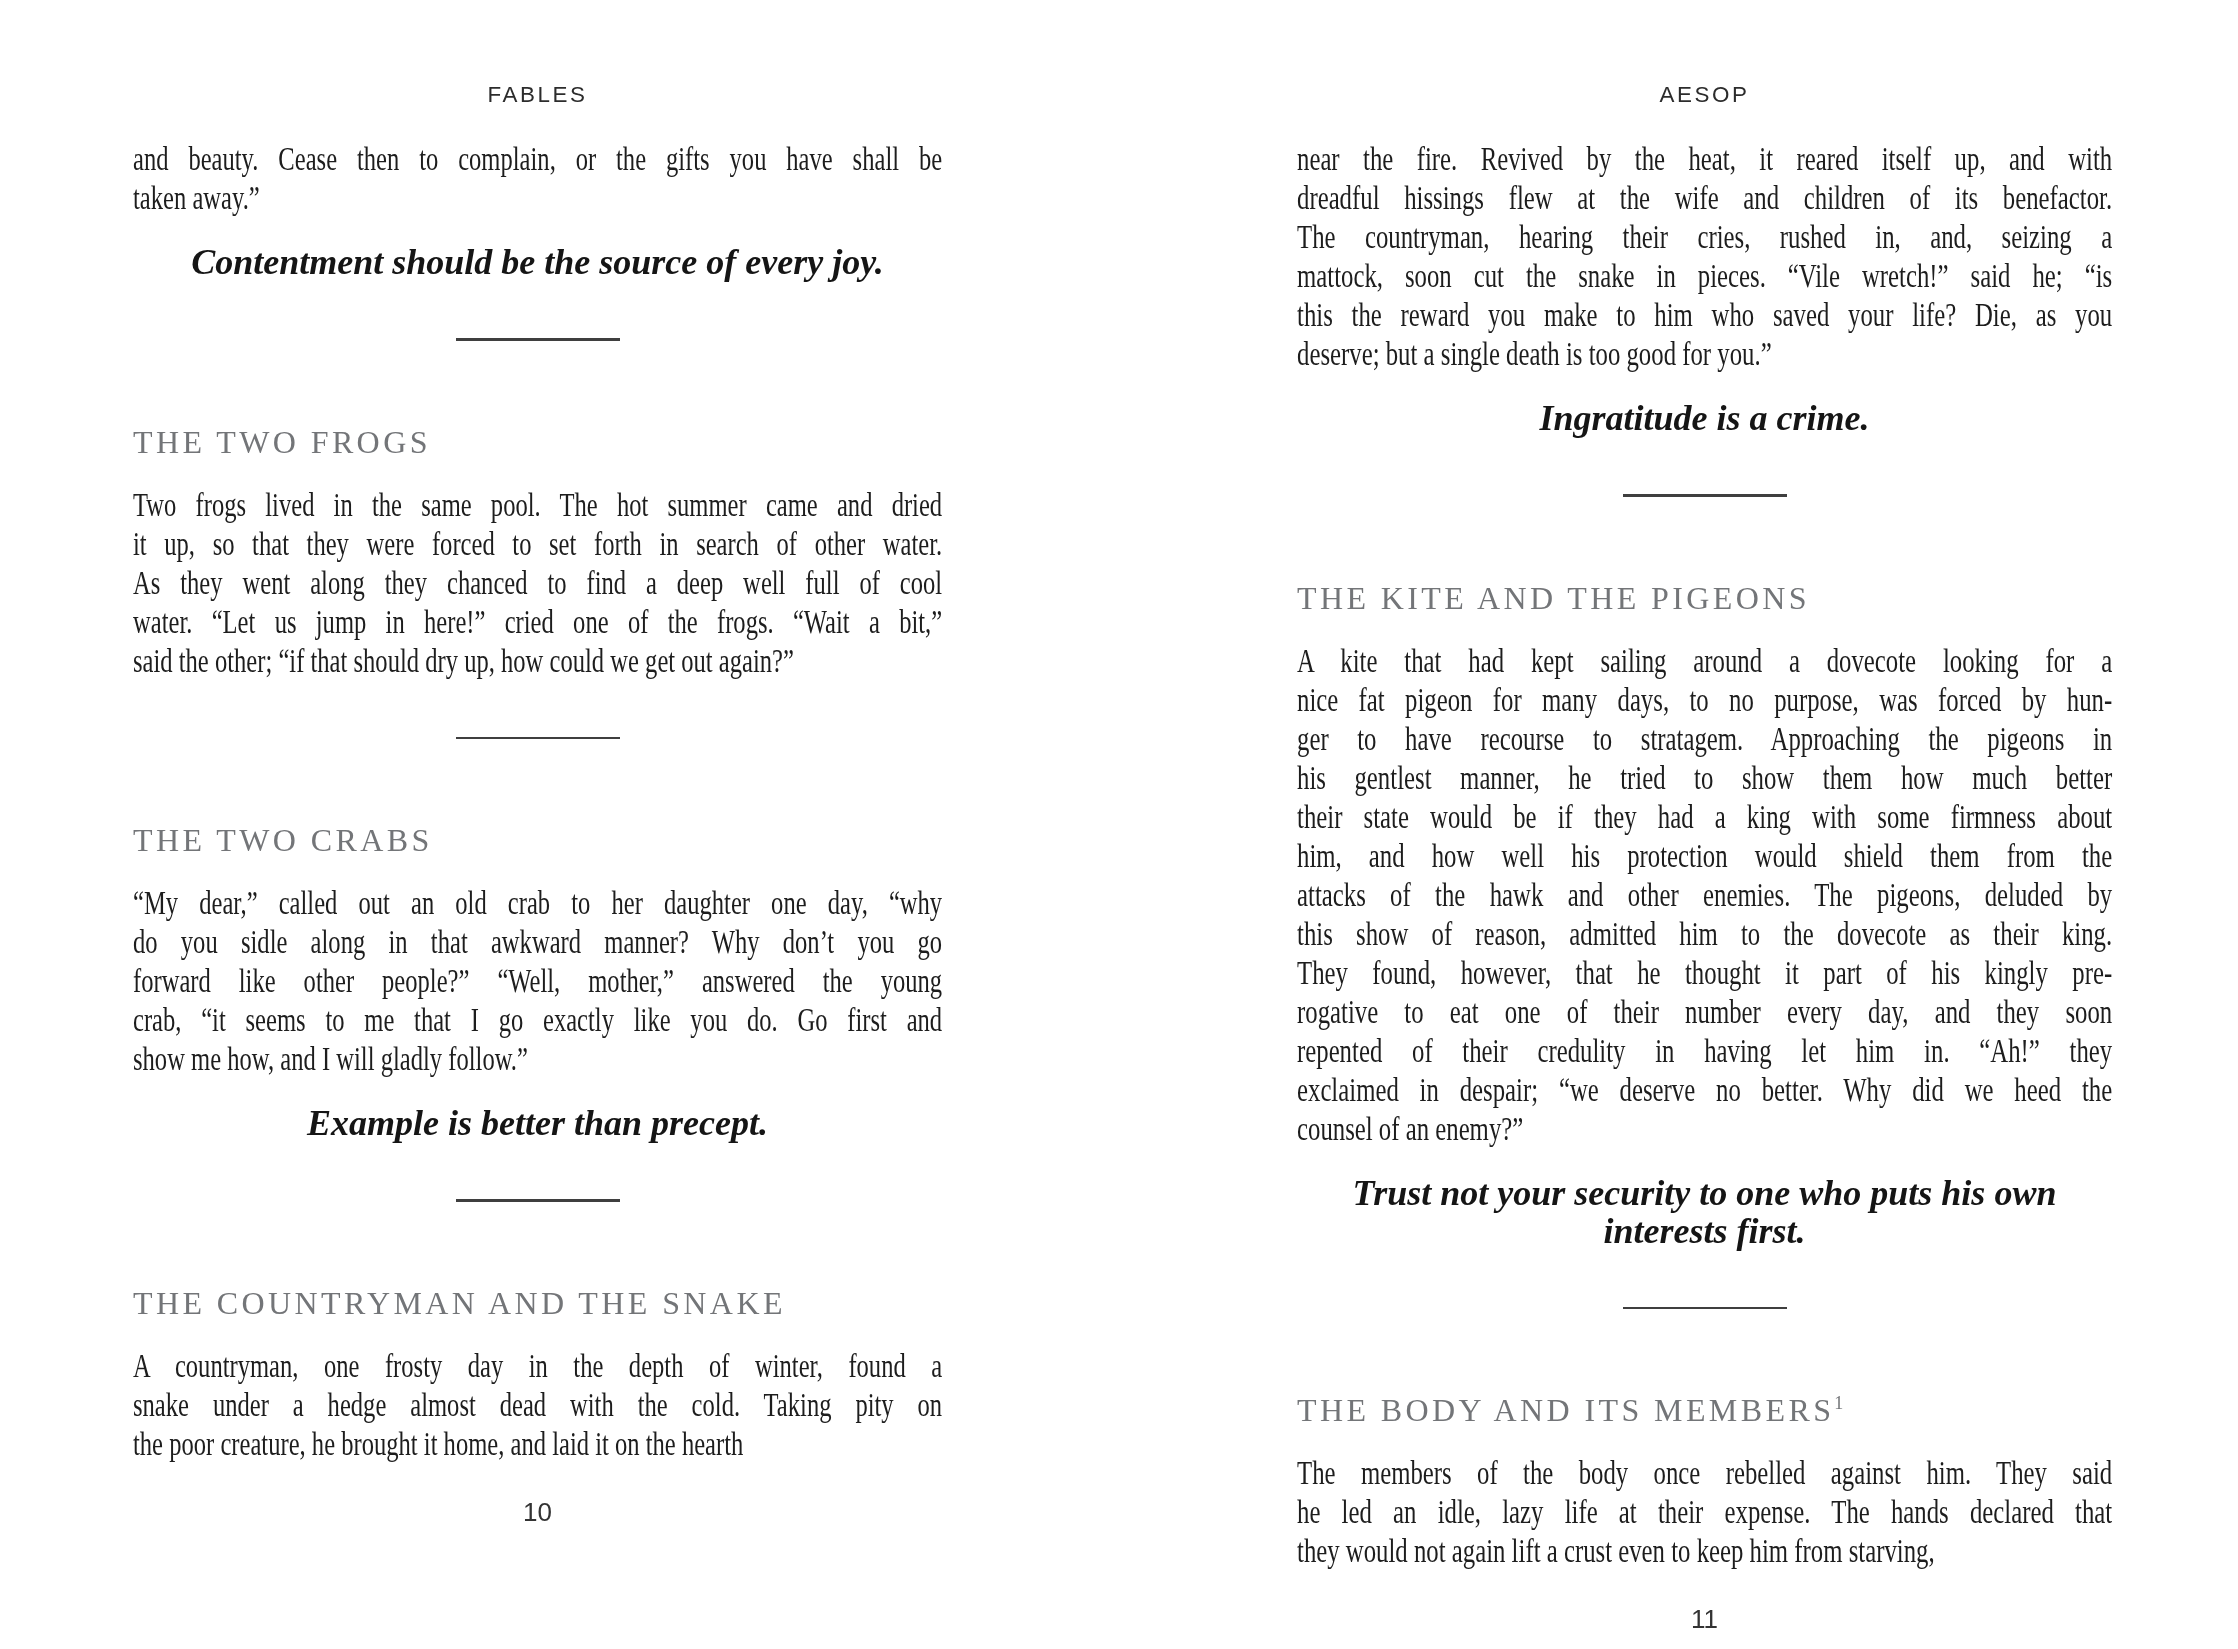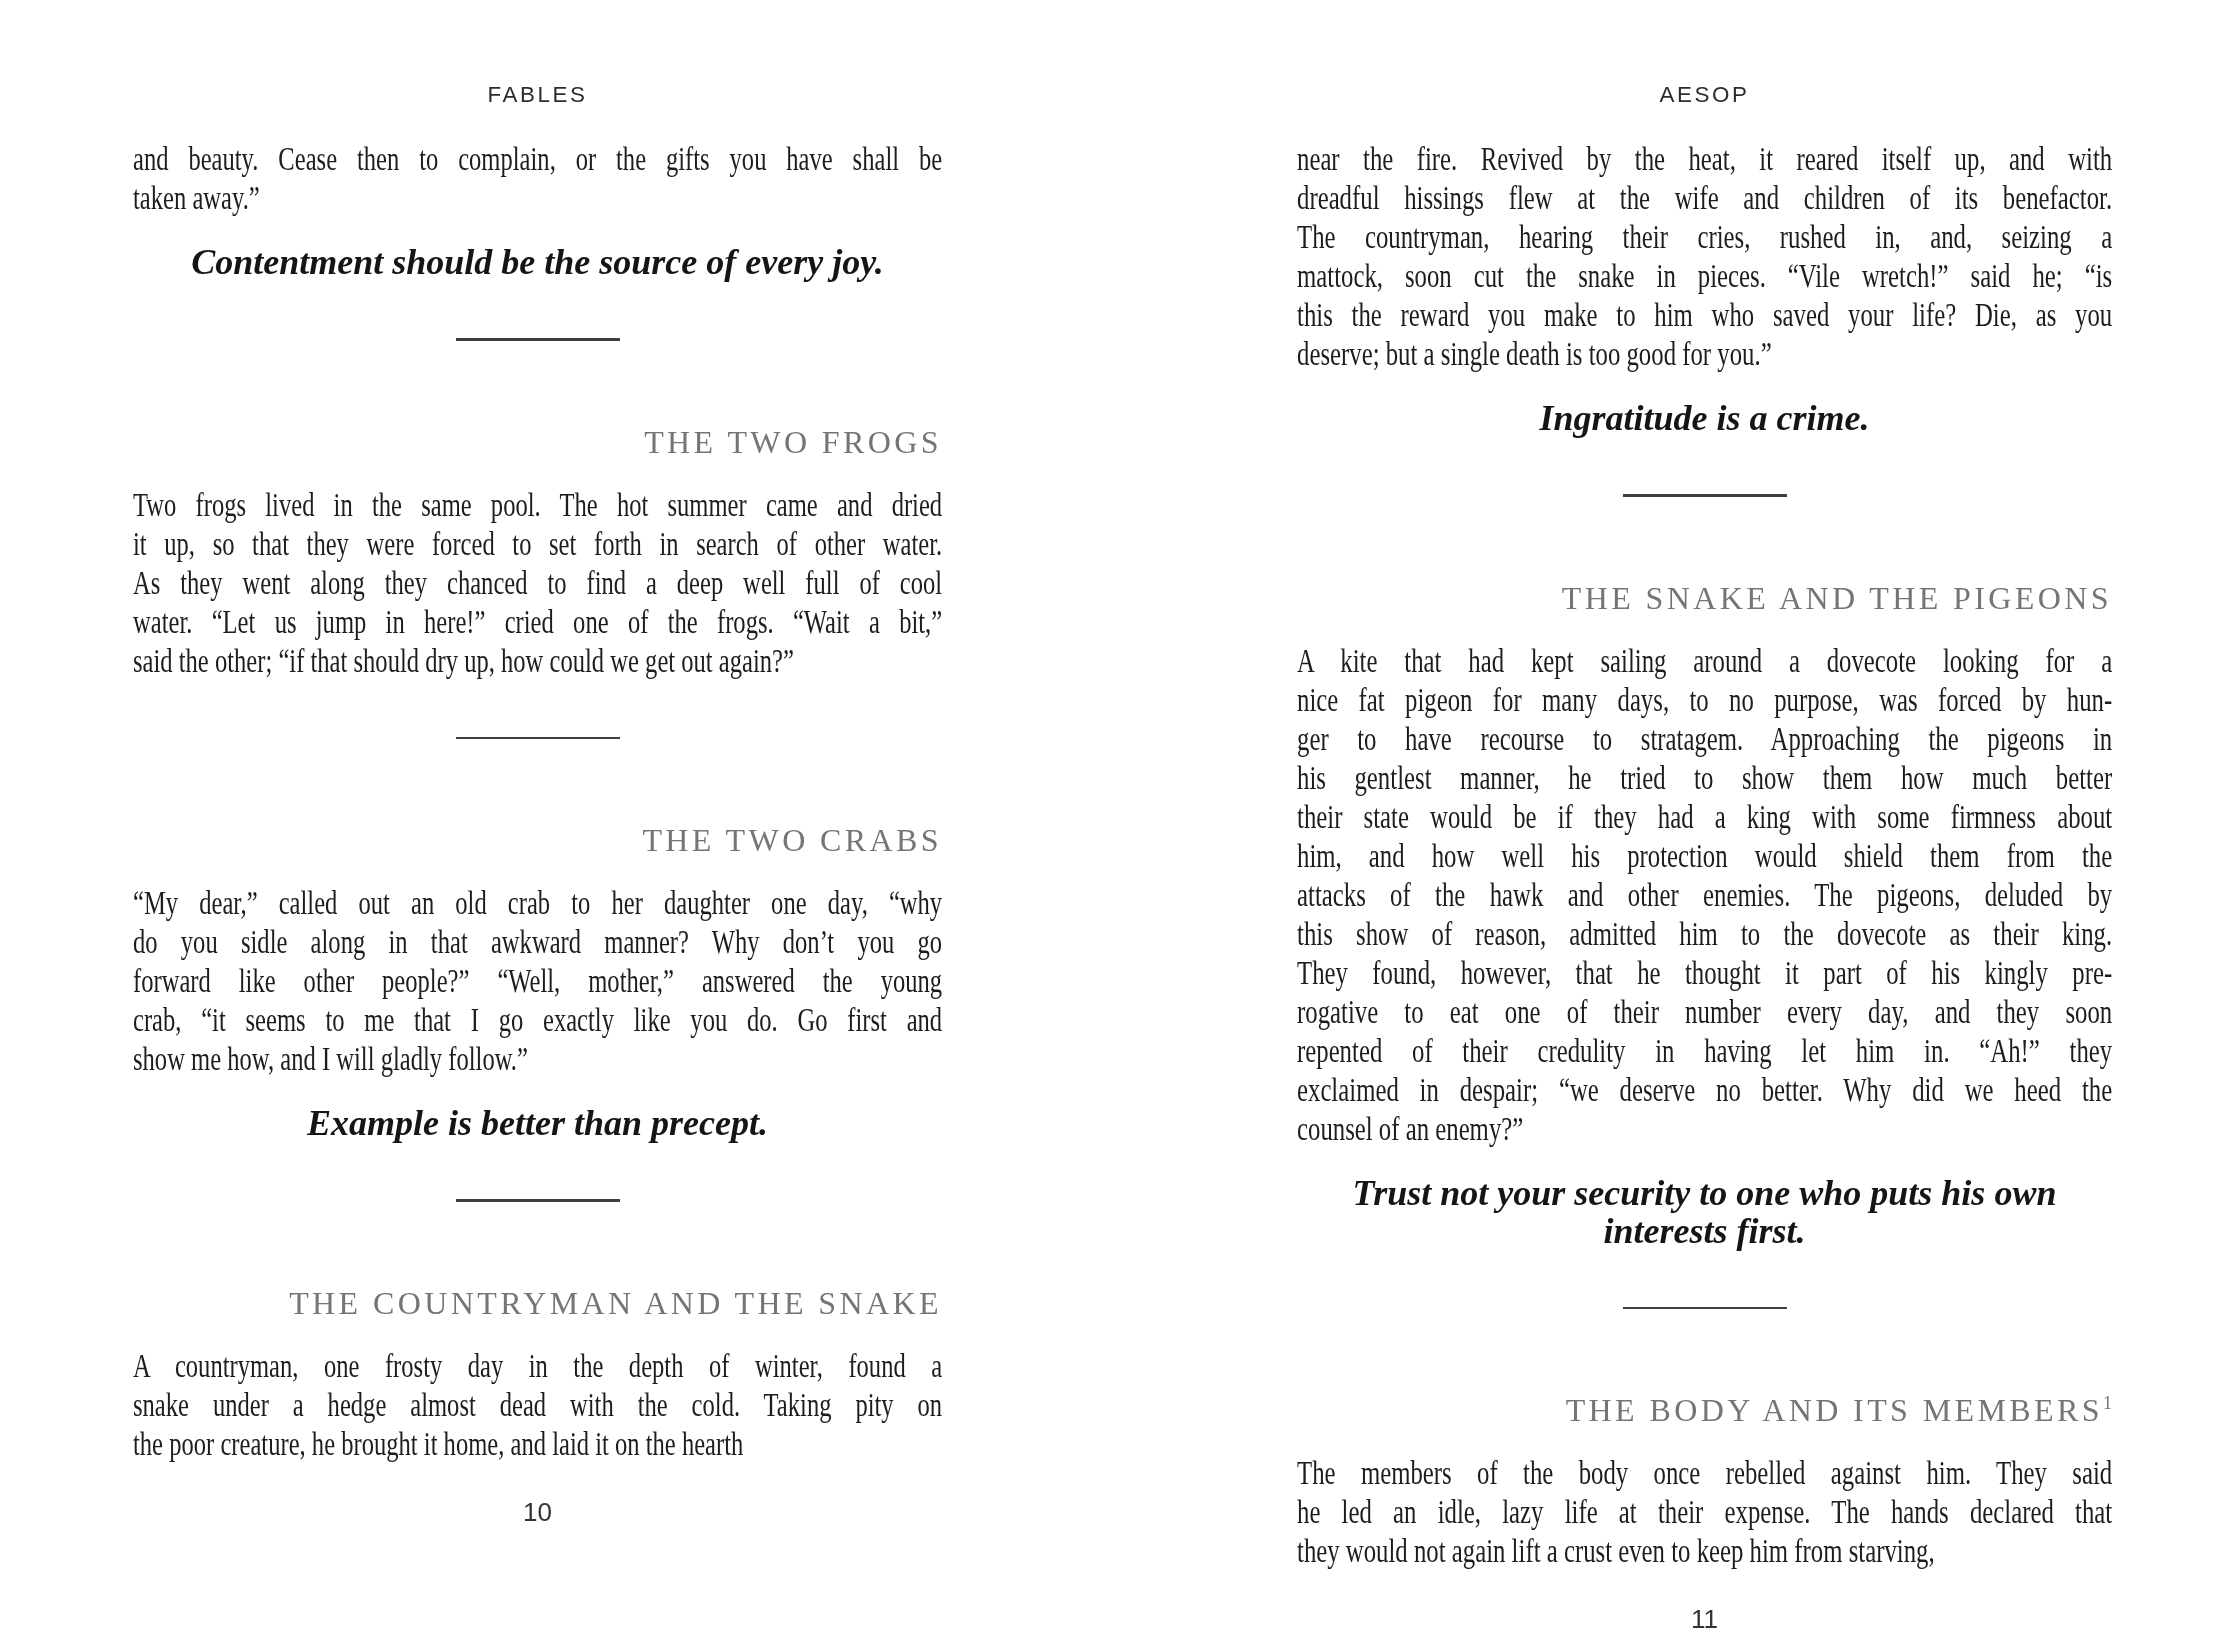--- a/index.html
+++ b/index.html
@@ -80,21 +80,21 @@
   }
 
   .fable-title {
     margin: 79px 0 0 0;
     font-family: "Liberation Serif", serif;
     font-weight: 400;
     font-size: 32px;
     line-height: 45px;
     letter-spacing: 3.4px;
     color: #737578;
-    text-align: right;
+    text-align: left;
   }
   .fable-title sup {
     font-size: 18px;
     letter-spacing: 0;
     vertical-align: super;
     line-height: 0;
   }
 
   .pagenum {
     margin-top: 34px;
@@ -162,21 +162,21 @@
         <div class="bline">dreadful hissings flew at the wife and children of its benefactor.</div>
         <div class="bline">The countryman, hearing their cries, rushed in, and, seizing a</div>
         <div class="bline">mattock, soon cut the snake in pieces. “Vile wretch!” said he; “is</div>
         <div class="bline">this the reward you make to him who saved your life? Die, as you</div>
         <div class="bline last">deserve; but a single death is too good for you.”</div>
       </div>
     <p class="moral">Ingratitude is a crime.</p>
 
     <div class="rule"></div>
 
-    <h2 class="fable-title">THE SNAKE AND THE PIGEONS</h2>
+    <h2 class="fable-title">THE KITE AND THE PIGEONS</h2>
     <div class="jtext para">
         <div class="bline">A kite that had kept sailing around a dovecote looking for a</div>
         <div class="bline">nice fat pigeon for many days, to no purpose, was forced by hun-</div>
         <div class="bline">ger to have recourse to stratagem. Approaching the pigeons in</div>
         <div class="bline">his gentlest manner, he tried to show them how much better</div>
         <div class="bline">their state would be if they had a king with some firmness about</div>
         <div class="bline">him, and how well his protection would shield them from the</div>
         <div class="bline">attacks of the hawk and other enemies. The pigeons, deluded by</div>
         <div class="bline">this show of reason, admitted him to the dovecote as their king.</div>
         <div class="bline">They found, however, that he thought it part of his kingly pre-</div>

